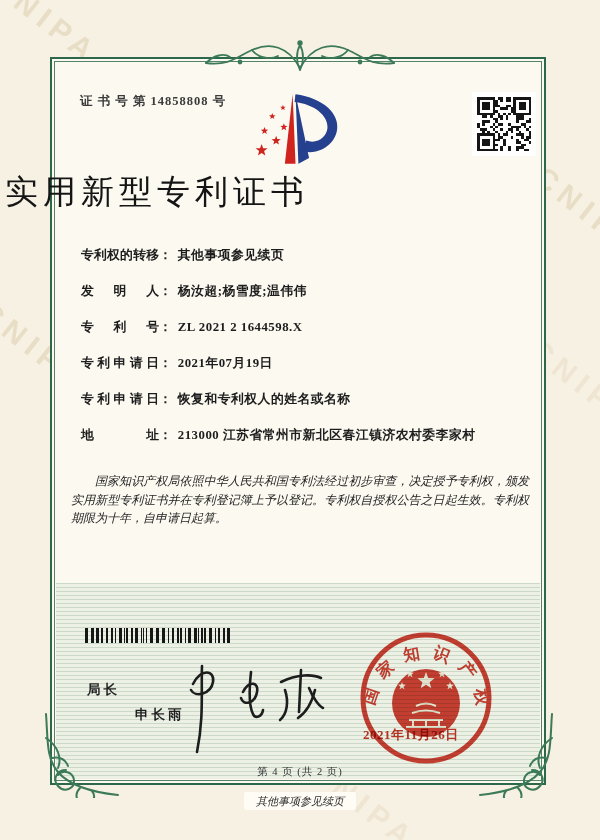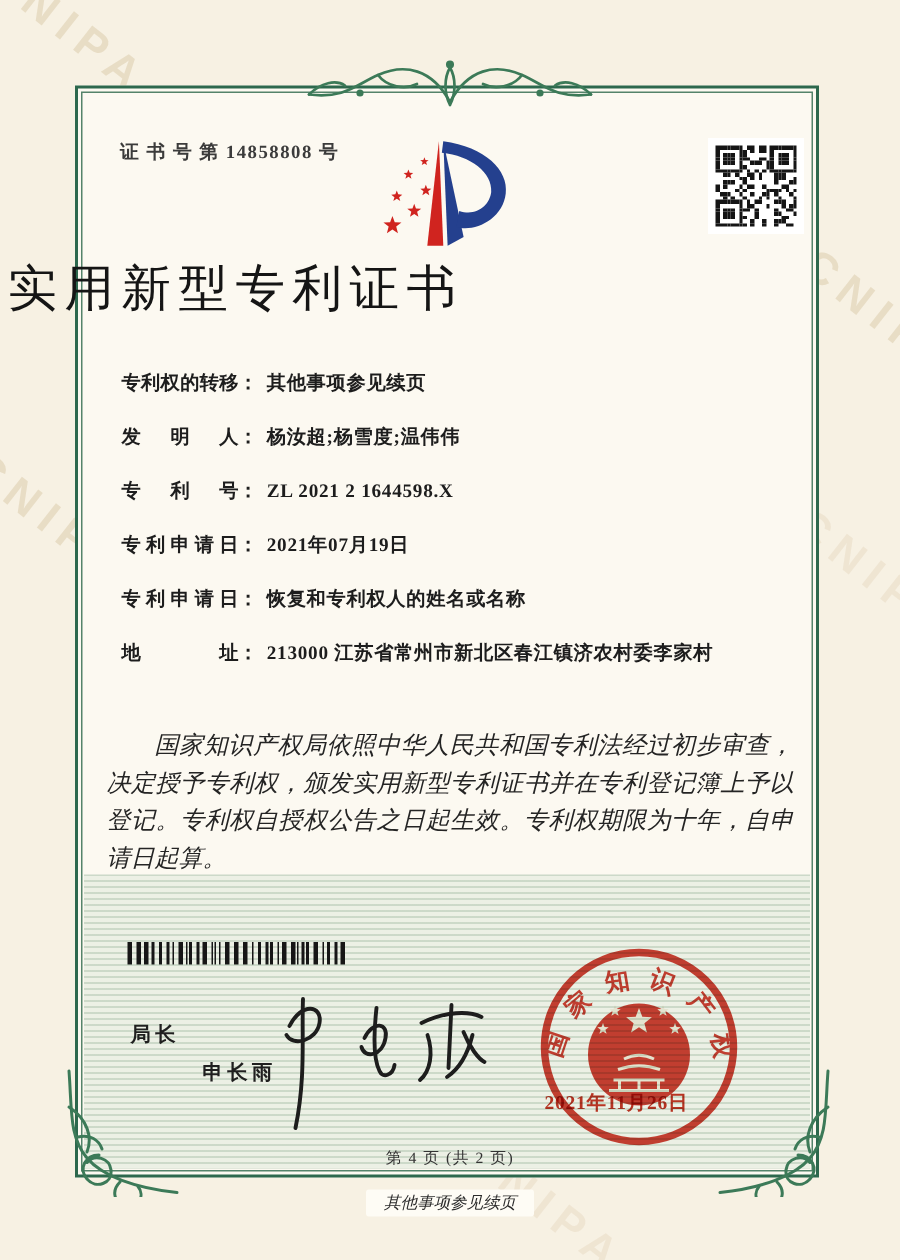--- a/index.html
+++ b/index.html
@@ -25,21 +25,21 @@
   .qr .qd{background:#151515;}
   .title{position:absolute;left:0;right:0;top:170px;font-size:33px;font-weight:400;
       letter-spacing:5px;text-indent:5px;color:#151515;}
   
   .fields{position:absolute;left:81px;top:237px;font-size:12.8px;font-weight:600;color:#1d1d1d;}
   .frow{height:36px;line-height:36px;white-space:nowrap;position:relative;}
   .fl{display:inline-block;width:78px;text-align:justify;text-align-last:justify;}
   .fv{margin-left:6px;letter-spacing:.5px;}
   .grant2{position:absolute;left:234px;top:0;}
   
-  .paras{position:absolute;left:71px;width:458px;top:486px;font-size:16px;line-height:1.56;
+  .paras{position:absolute;left:71px;width:458px;top:472px;font-size:12px;line-height:1.56;
       font-style:italic;color:#242424;text-align:justify;}
   .paras p{margin:0;text-indent:2em;}
   
   .barcode{position:absolute;left:85px;top:628px;height:15px;display:flex;align-items:stretch;}
   .barcode div{height:15px;}
   
   .signer-title{position:absolute;left:87px;top:681px;font-family:"Liberation Sans","DejaVu Sans",sans-serif;
       font-weight:700;font-size:13.5px;letter-spacing:3px;color:#1f1f1f;}
   .signer-name{position:absolute;left:87px;top:706px;font-family:"Liberation Sans","DejaVu Sans",sans-serif;
       font-weight:700;font-size:13.5px;letter-spacing:3px;color:#1f1f1f;padding-left:48px;}

